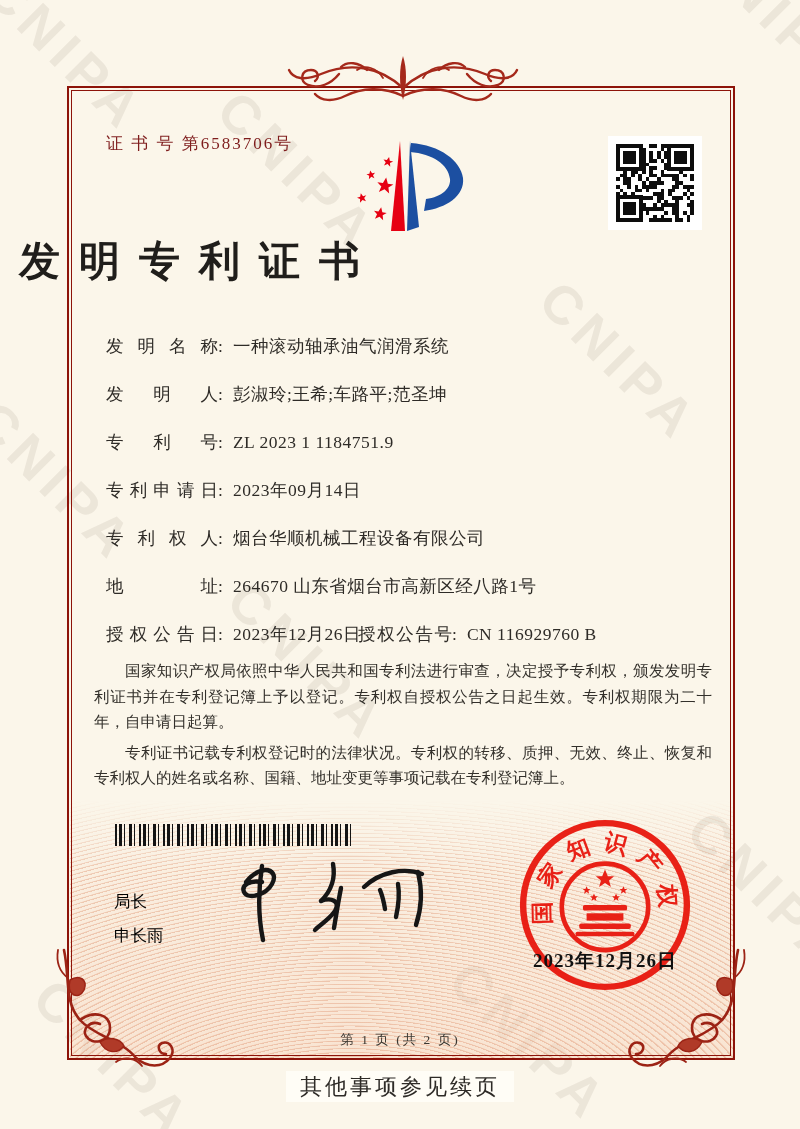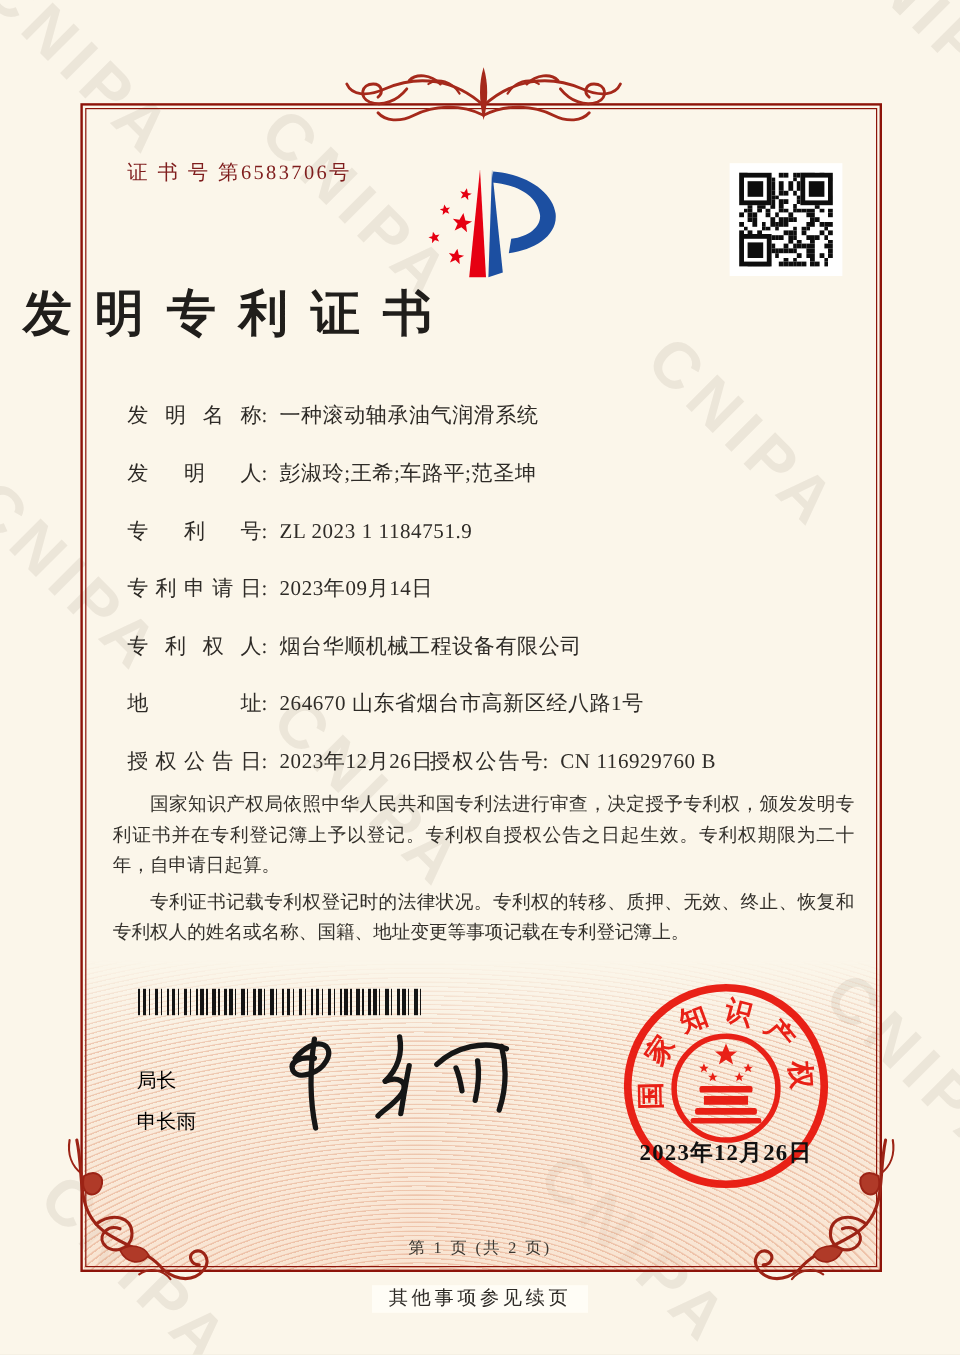--- a/index.html
+++ b/index.html
@@ -75,21 +75,21 @@
     font-size:16.5px;color:#000000;line-height:34px;}
   .sig{position:absolute;left:228px;top:852px;}
   
   .seal{position:absolute;left:513px;top:813px;width:184px;height:184px;opacity:0.94;}
   .seal-date{position:absolute;left:513px;top:948px;width:184px;text-align:center;
     font-size:19px;font-weight:700;color:#111;letter-spacing:1px;}
   
   .pageno{position:absolute;left:0;top:1031px;width:800px;text-align:center;
     font-size:13.5px;color:#3a3731;letter-spacing:2px;}
   .contnote{position:absolute;left:0;top:1072px;width:800px;text-align:center;
-    font-size:16px;color:#2e2b27;letter-spacing:3px;}
+    font-size:22px;color:#2e2b27;letter-spacing:3px;}
   .contnote span{background:#fffdf6;padding:3px 14px;}
 </style>
 </head>
 <body>
 
 <div class="page">
 
   <span class="wm" style="left:-34px;top:20px">CNIPA</span>
   <span class="wm" style="left:676px;top:-18px">CNIPA</span>
   <span class="wm" style="left:198px;top:140px">CNIPA</span>

